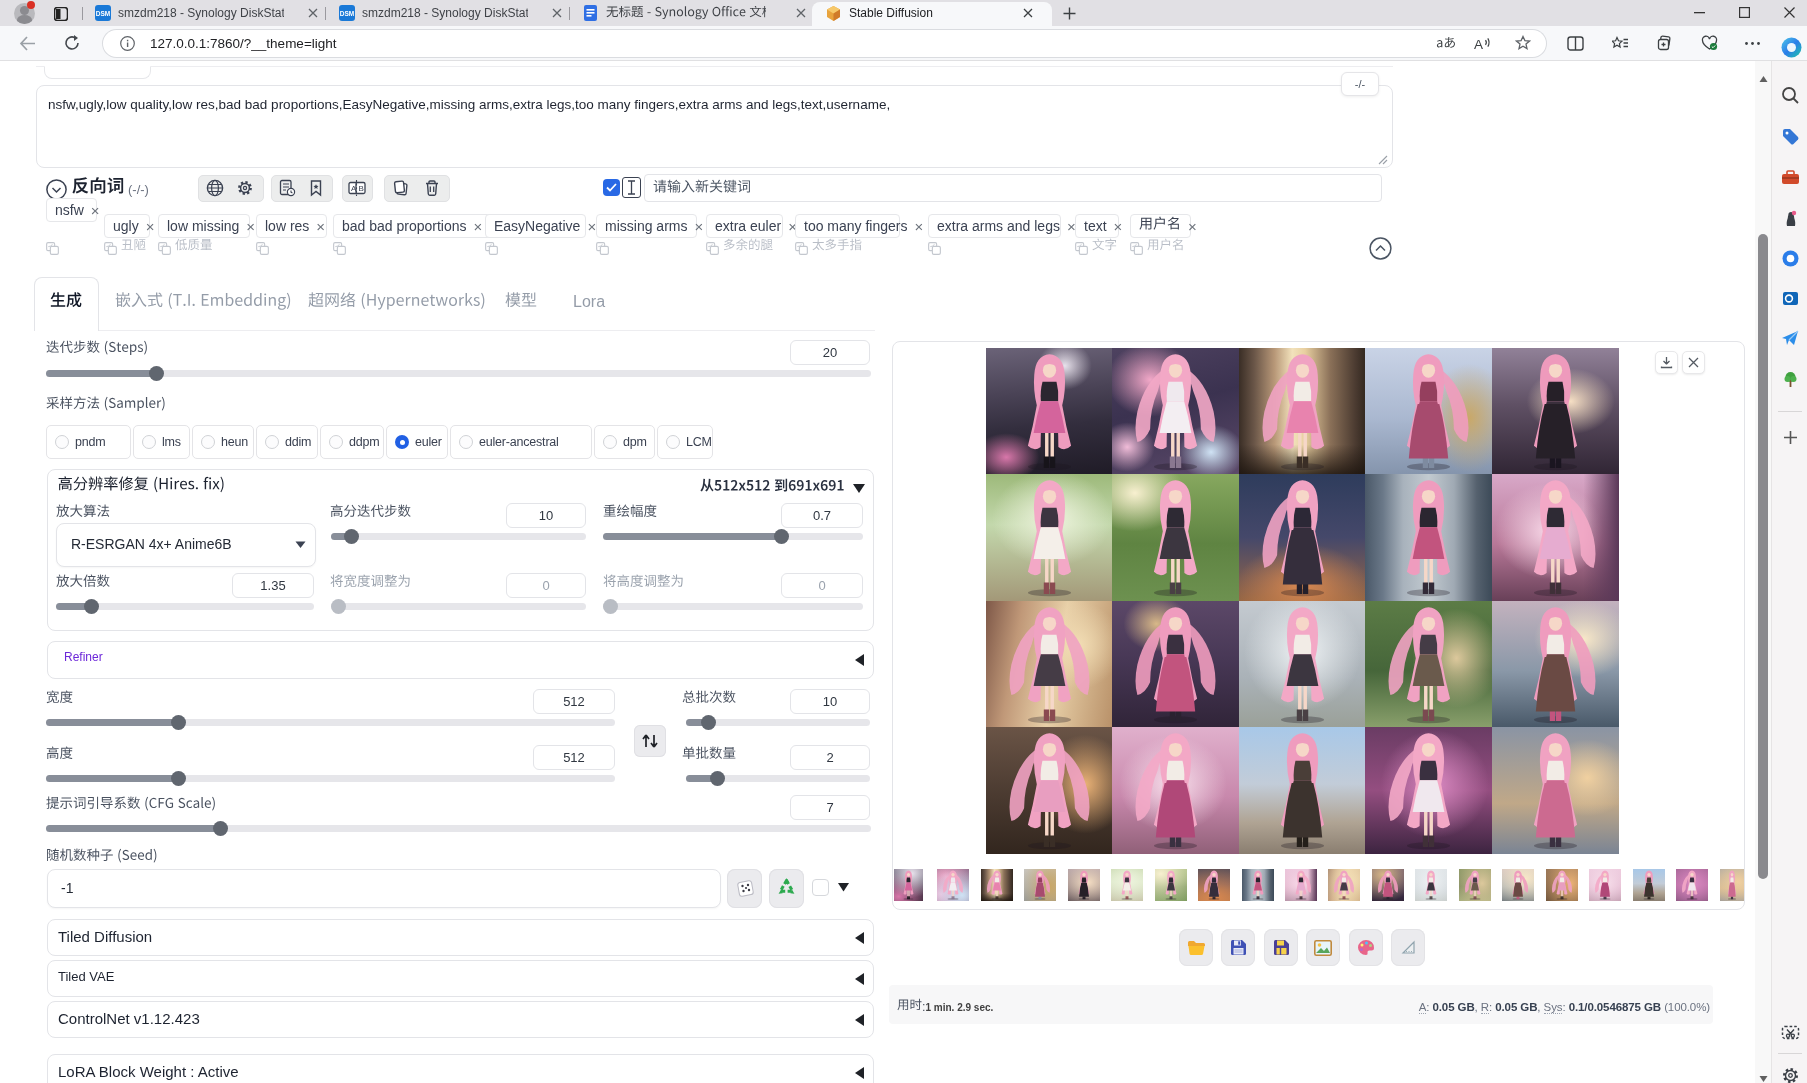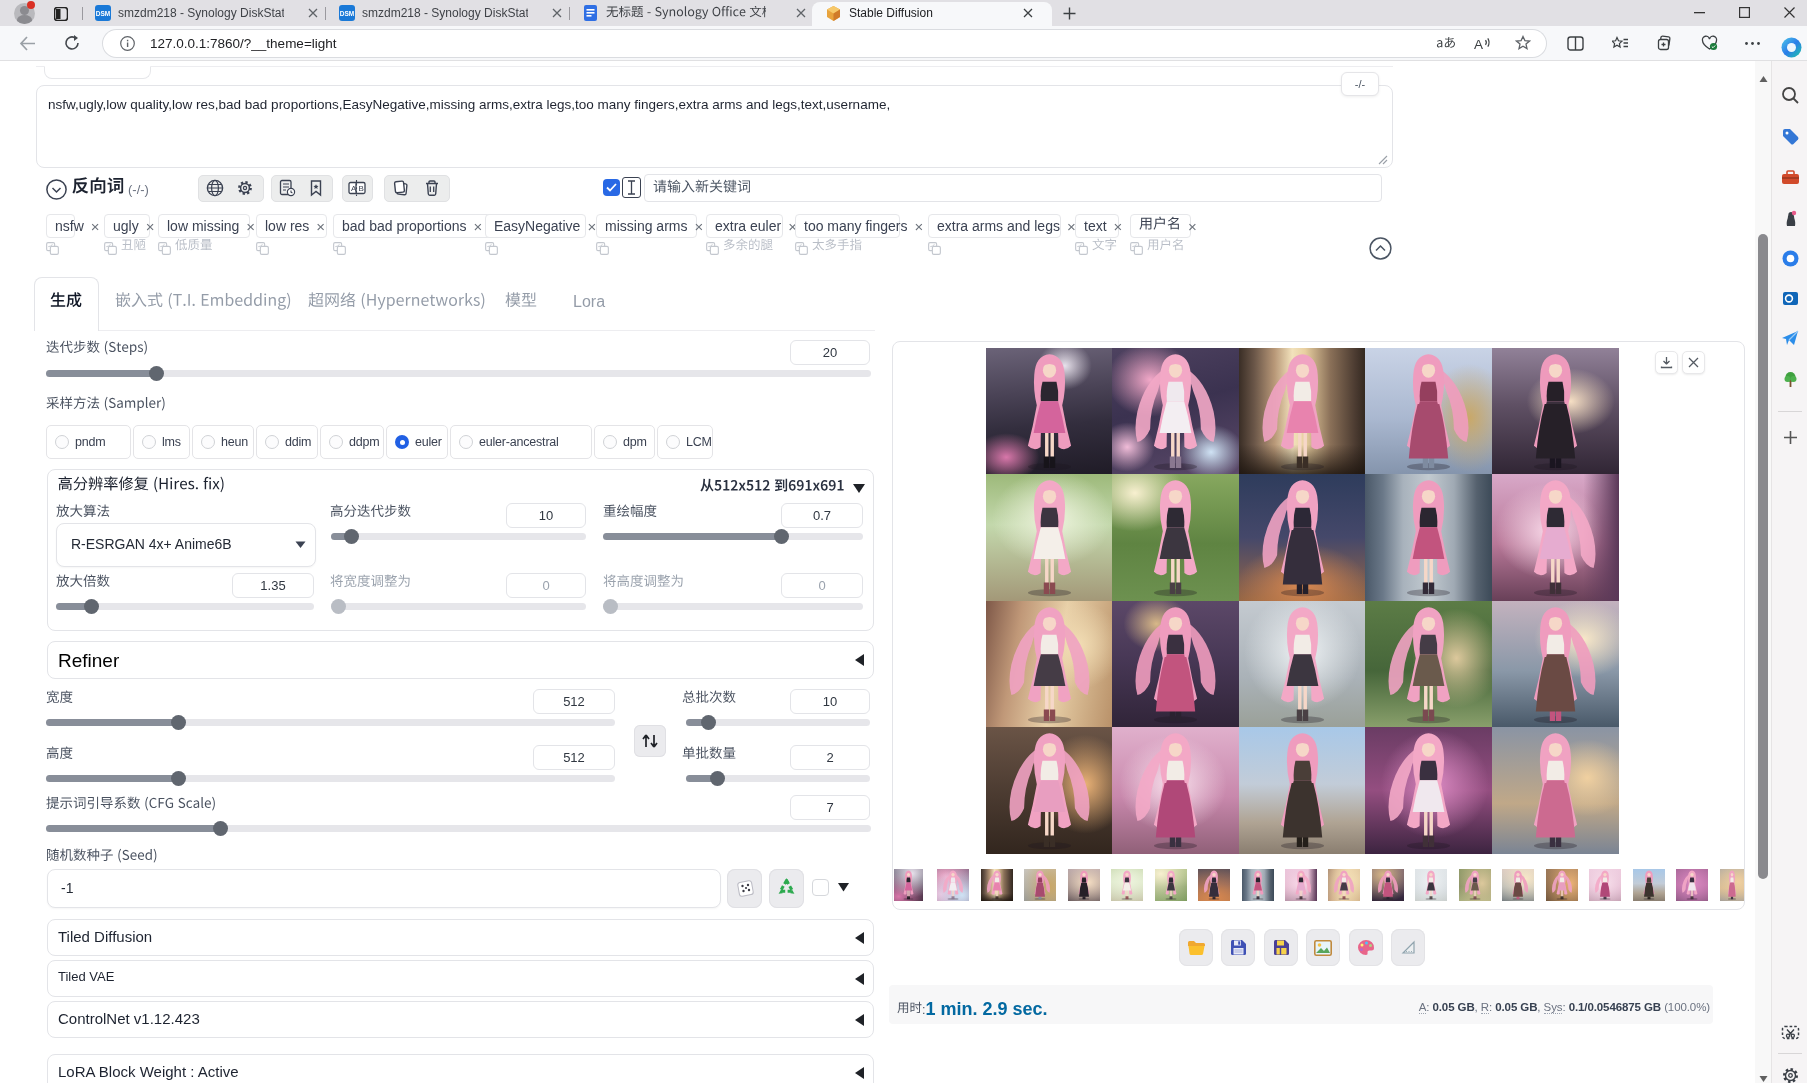--- a/index.html
+++ b/index.html
@@ -290,21 +290,21 @@
 <div class="ab" style="left:644px;top:174px;width:738px;height:28px;border:1px solid #e3e4e8;border-radius:4px;background:#fff"></div>
 <div class="ab" style="left:653px;top:180px"><svg class="ct " style="width:98.0px;height:18px" viewBox="0 0 7000 1250" fill="#4b5563">
       <use href="#g8BF7_400" x="0"></use>
       <use href="#g8F93_400" x="1000"></use>
       <use href="#g5165_400" x="2000"></use>
       <use href="#g65B0_400" x="3000"></use>
       <use href="#g5173_400" x="4000"></use>
       <use href="#g952E_400" x="5000"></use>
       <use href="#g8BCD_400" x="6000"></use>
     </svg></div>
-<div class="tag" style="left:46px;top:214px;width:29px">
+<div class="tag" style="left:46px;top:198px;width:51px">
     <span>nsfw</span>
     <span class="x">×</span>
   </div>
 <div class="ab" style="left:46px;top:241px;height:15px;display:flex;align-items:center">
     <svg style="width:13px;height:13px;vertical-align:-2px" viewBox="0 0 14 14">
       <rect x="0.7" y="0.7" width="8.6" height="8.6" rx="1.5" fill="none" stroke="#c3c7ce" stroke-width="1.2"></rect>
       <rect x="4.7" y="4.7" width="8.6" height="8.6" rx="1.5" fill="#fff" stroke="#c3c7ce" stroke-width="1.2"></rect>
       <path d="M2.5 5Q5 5 7 2.6" stroke="#c3c7ce" stroke-width="1" fill="none"></path>
     </svg>
   </div>
@@ -661,21 +661,21 @@
       <use href="#g9AD8_400" x="1000"></use>
       <use href="#g5EA6_400" x="2000"></use>
       <use href="#g8C03_400" x="3000"></use>
       <use href="#g6574_400" x="4000"></use>
       <use href="#g4E3A_400" x="5000"></use>
     </svg></div>
 <div class="numbox" style="left:781px;top:573px;width:82px;height:25px;color:#9aa2ad">0</div>
 <div class="track" style="left:603px;top:603px;width:260px"></div>
 <div class="knob dis" style="left:603px;top:599px"></div>
 <div class="accord" style="left:47px;top:641px;width:827px;height:38px"></div>
-<div class="ab" style="left:58px;top:650px;font-size:19px;color:#000000">Refiner</div>
+<div class="ab" style="left:64px;top:650px;font-size:12px;color:#6d28d9">Refiner</div>
 <div class="tri-l" style="left:855px;top:654px"></div>
 <div class="ab" style="left:46px;top:691px"><svg class="ct " style="width:27.0px;height:17px" viewBox="0 0 2000 1250" fill="#4a5260">
       <use href="#g5BBD_400" x="0"></use>
       <use href="#g5EA6_400" x="1000"></use>
     </svg></div>
 <div class="numbox" style="left:533px;top:689px;width:82px;height:25px;color:#303741">512</div>
 <div class="track" style="left:46px;top:719px;width:569px"></div>
 <div class="fill" style="left:46px;top:719px;width:137px"></div>
 <div class="knob" style="left:171px;top:715px"></div>
 <div class="ab" style="left:682px;top:691px"><svg class="ct " style="width:54.0px;height:17px" viewBox="0 0 4000 1250" fill="#4a5260">
@@ -1019,21 +1019,21 @@
       <path d="M6 13L7 12M8.5 13L9.5 12M11 13L12 12" stroke="#90a4ae" stroke-width="0.9"></path>
     </svg>
   </div>
 <div class="ab" style="left:889px;top:985px;width:824px;height:39px;background:#f7f7f8;border-radius:4px"></div>
 <div class="ab" style="left:897px;top:999px;display:flex;align-items:center">
     <svg class="ct " style="width:25.0px;height:16px" viewBox="0 0 2000 1250" fill="#4a5260">
       <use href="#g7528_400" x="0"></use>
       <use href="#g65F6_400" x="1000"></use>
     </svg>
     <span style="font-size:12.5px;color:#4a5260">:</span>
-    <span style="font-size:18px;color:#0369a1;font-weight:bold">1 min. 2.9 sec.</span>
+    <span style="font-size:10px;color:#404040;font-weight:bold">1 min. 2.9 sec.</span>
   </div>
 <div class="ab" style="right:97px;top:1001px;font-size:11.5px;color:#6b7280;white-space:nowrap;letter-spacing:-0.1px">
 <span style="border-bottom:1px dotted #9ca3af">A</span>: <b style="color:#374151">0.05 GB</b>, <span style="border-bottom:1px dotted #9ca3af">R</span>: <b style="color:#374151">0.05 GB</b>, <span style="border-bottom:1px dotted #9ca3af">Sys</span>: <b style="color:#374151">0.1/0.0546875 GB</b> (100.0%)</div>
 <svg width="0" height="0" style="position:absolute">
     <defs>
       <path id="g65E0_400" d="M52 323H951V396H52ZM114 27H894V101H114ZM511 381H589V740Q589 767 600 775Q612 783 650 783Q659 783 683 783Q706 783 735 783Q763 783 788 783Q813 783 825 783Q850 783 862 772Q875 760 880 726Q885 691 887 623Q896 630 909 636Q922 643 935 647Q949 652 960 655Q955 734 943 779Q931 823 904 840Q878 857 830 857Q823 857 804 857Q785 857 761 857Q736 857 711 857Q687 857 668 857Q649 857 643 857Q591 857 562 846Q533 836 522 810Q511 785 511 740ZM447 55H523Q521 129 516 207Q511 284 497 363Q484 441 456 516Q428 592 382 659Q335 726 264 783Q192 840 91 880Q82 866 68 848Q54 830 39 819Q139 782 207 730Q275 677 319 615Q363 552 389 482Q414 412 426 339Q437 266 441 194Q445 122 447 55Z"></path>
       <path id="g6807_400" d="M466 36H902V107H466ZM422 275H956V346H422ZM636 310H712V783Q712 815 704 834Q696 852 674 862Q652 871 617 874Q581 876 529 876Q527 859 520 837Q513 816 505 799Q544 800 576 800Q607 800 617 800Q628 799 632 795Q636 792 636 782ZM779 475 843 455Q868 504 891 559Q913 615 931 667Q949 719 957 759L888 784Q880 744 864 691Q847 638 825 581Q803 525 779 475ZM491 458 560 473Q545 531 523 587Q502 644 477 694Q452 744 425 782Q418 777 407 769Q396 762 384 754Q373 747 364 743Q406 689 439 613Q472 537 491 458ZM49 172H408V242H49ZM202 -40H277V879H202ZM193 214 244 230Q231 285 212 345Q194 405 170 462Q147 520 121 570Q94 620 66 655Q62 645 54 632Q47 619 39 607Q31 594 24 585Q58 544 92 482Q125 420 151 349Q178 278 193 214ZM272 263Q281 273 300 297Q320 322 343 351Q366 380 385 404Q404 429 412 440L368 499Q358 482 341 453Q323 425 302 394Q282 363 264 337Q245 311 234 297Z"></path>
       <path id="g9898_400" d="M176 185V261H380V185ZM176 57V132H380V57ZM108 2H450V316H108ZM49 390H501V449H49ZM499 6H955V67H499ZM252 410H317V791L252 752ZM282 556H483V614H282ZM691 27 767 41Q752 80 736 120Q721 159 708 187L647 173Q659 141 672 100Q684 59 691 27ZM168 602Q194 666 236 705Q277 743 334 763Q390 783 461 789Q531 796 615 796Q629 796 662 796Q696 796 740 796Q784 795 829 795Q873 795 910 795Q946 794 963 794Q955 805 947 824Q939 843 936 858H868H614Q520 858 442 850Q365 841 303 816Q242 791 197 744Q152 696 121 618ZM540 164H907V581H841V221H603V585H540ZM124 498 188 502Q182 623 160 717Q139 812 88 878Q83 873 72 866Q62 859 52 852Q41 845 33 841Q83 783 102 695Q120 607 124 498ZM695 270H759Q756 375 746 457Q735 539 709 599Q682 659 631 702Q580 745 494 773Q489 762 479 747Q468 732 458 723Q537 699 583 661Q630 623 653 569Q676 515 684 441Q693 367 695 270ZM730 614 774 574Q805 595 839 622Q873 648 904 674Q934 700 954 721L908 767Q889 746 859 719Q829 692 795 664Q762 637 730 614Z"></path>
       <path id="g2D_400" d="M46 555V485H303V555Z"></path>
       <path id="g53_400" d="M304 813Q226 813 161 784Q95 755 48 705L103 641Q142 682 195 707Q248 732 305 732Q378 732 418 699Q459 666 459 613Q459 574 443 551Q426 528 399 513Q371 497 336 482L231 436Q197 421 163 398Q128 375 105 338Q82 301 82 248Q82 191 112 148Q142 104 194 79Q246 54 313 54Q379 54 435 79Q490 104 528 144L480 203Q446 172 405 153Q365 135 313 135Q251 135 214 163Q176 192 176 241Q176 277 195 300Q213 323 241 337Q269 351 298 364L402 409Q444 427 479 452Q513 477 533 514Q553 551 553 605Q553 663 523 710Q493 758 437 785Q381 813 304 813Z"></path>

